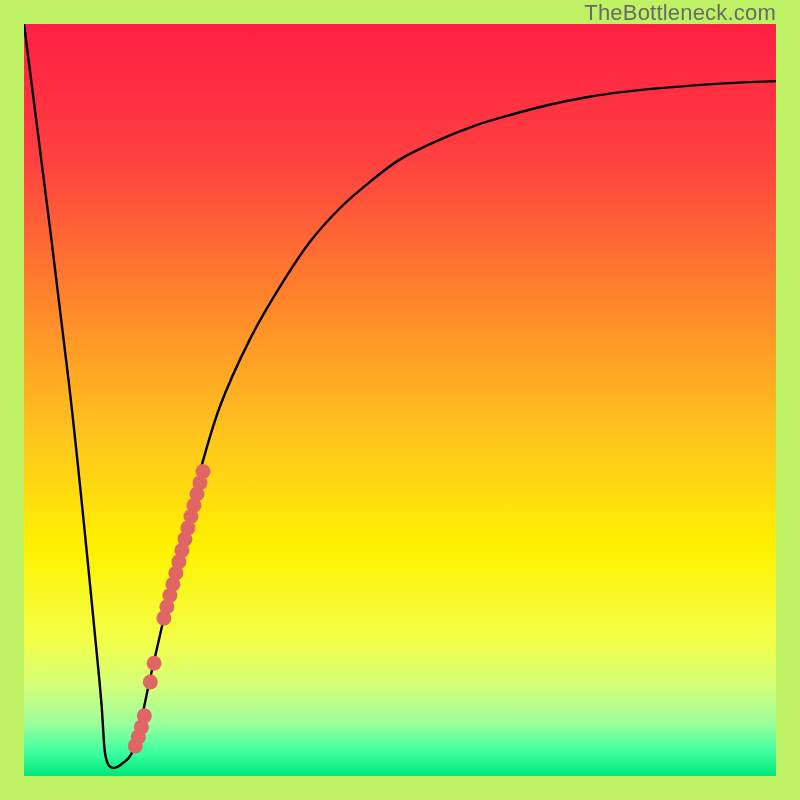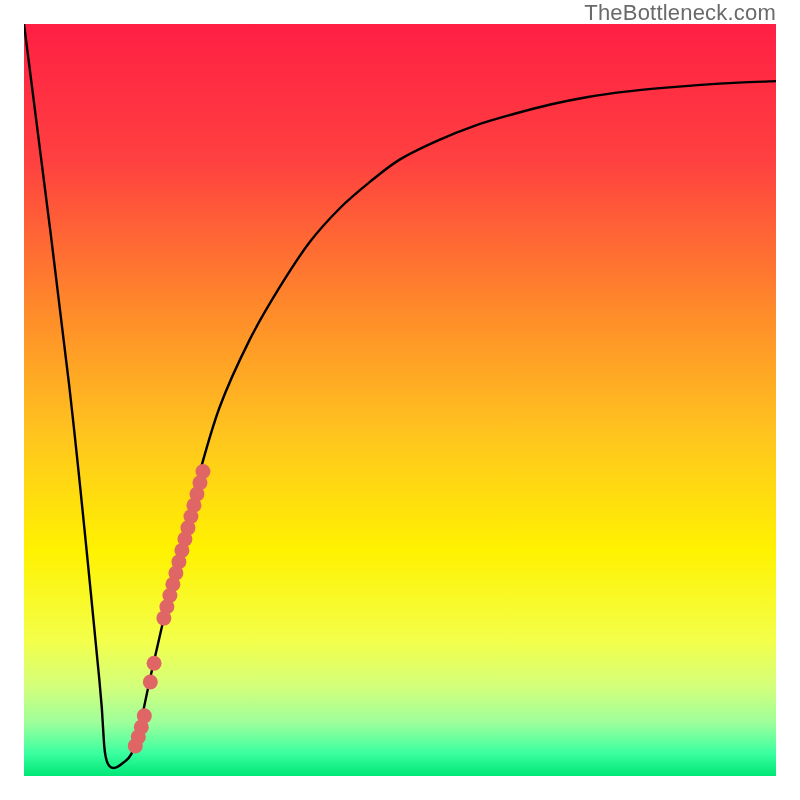--- a/index.html
+++ b/index.html
@@ -7,21 +7,21 @@
     padding: 0;
     width: 800px;
     height: 800px;
     overflow: hidden;
     background: #000;
   }
   .frame {
     position: relative;
     width: 800px;
     height: 800px;
-    background: #ffffff;
+    background: #bef264;
   }
   .plot {
     position: absolute;
     left: 24px;
     top: 24px;
     width: 752px;
     height: 752px;
   }
   .gradient {
     position: absolute;

